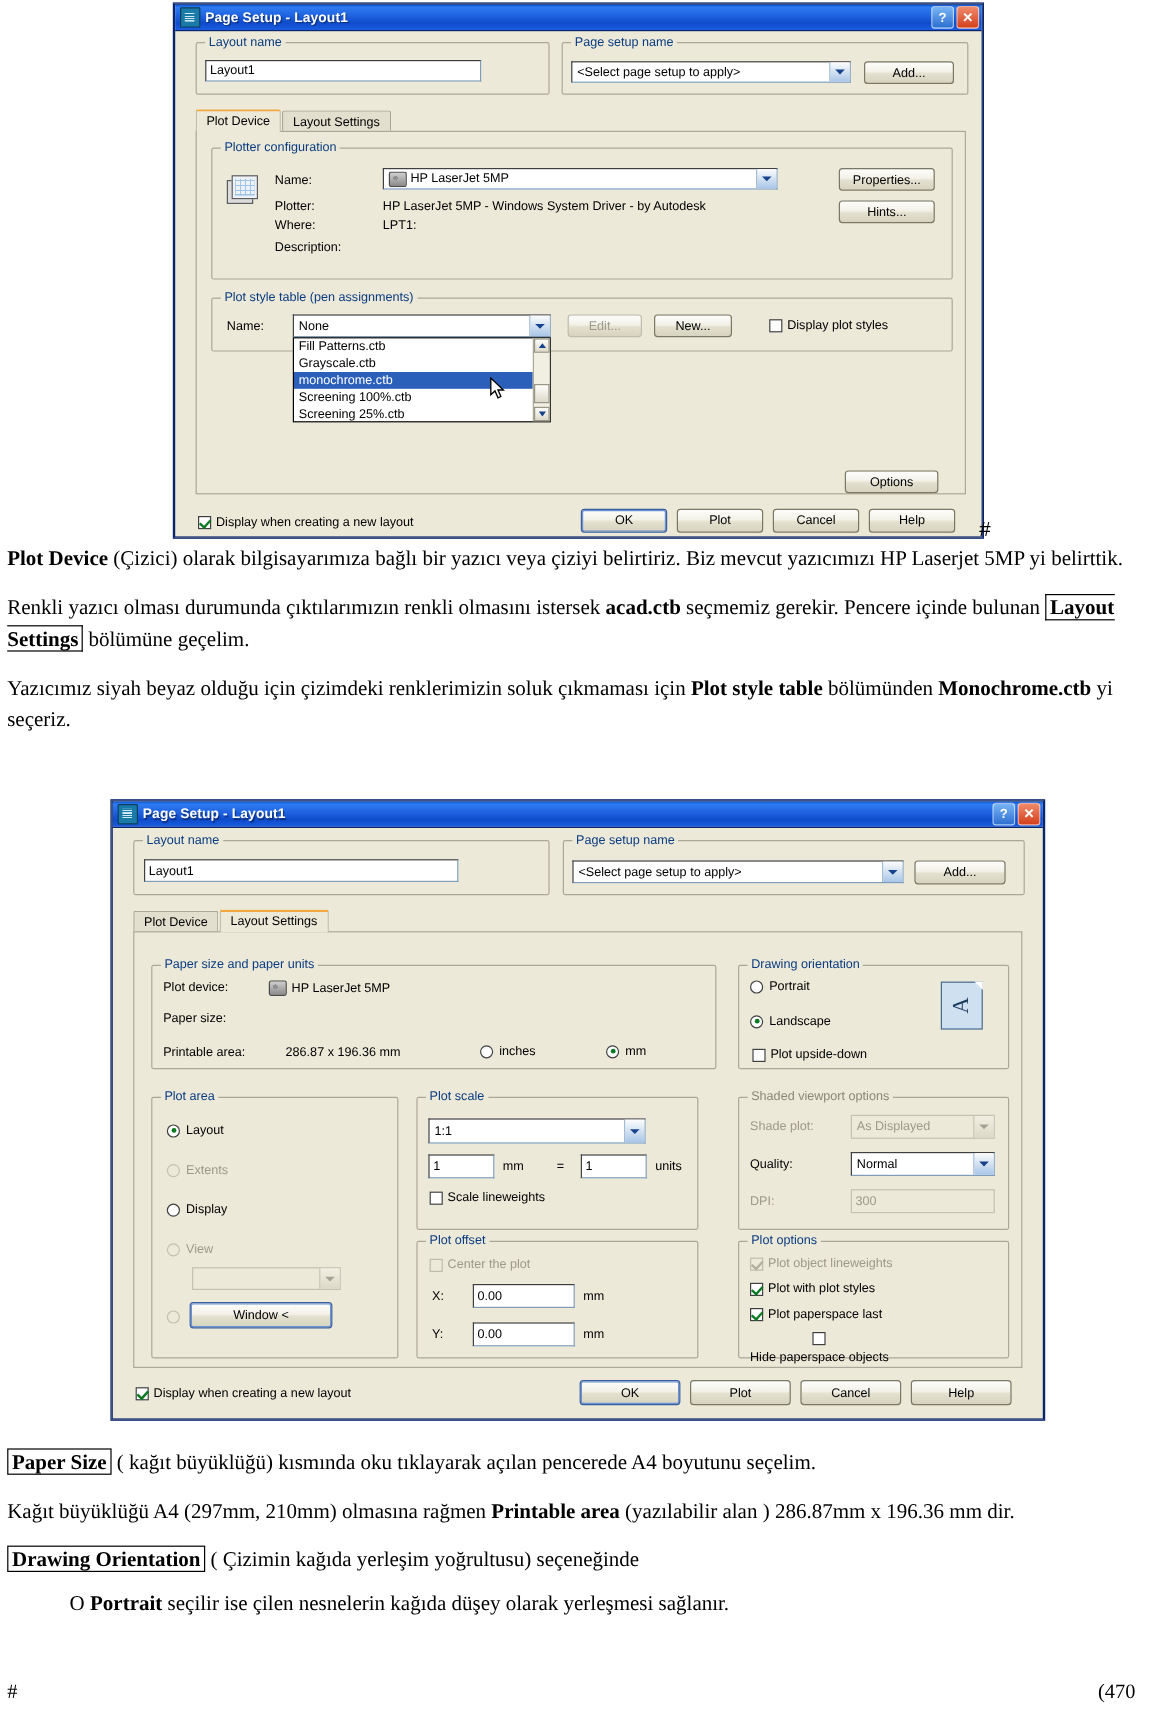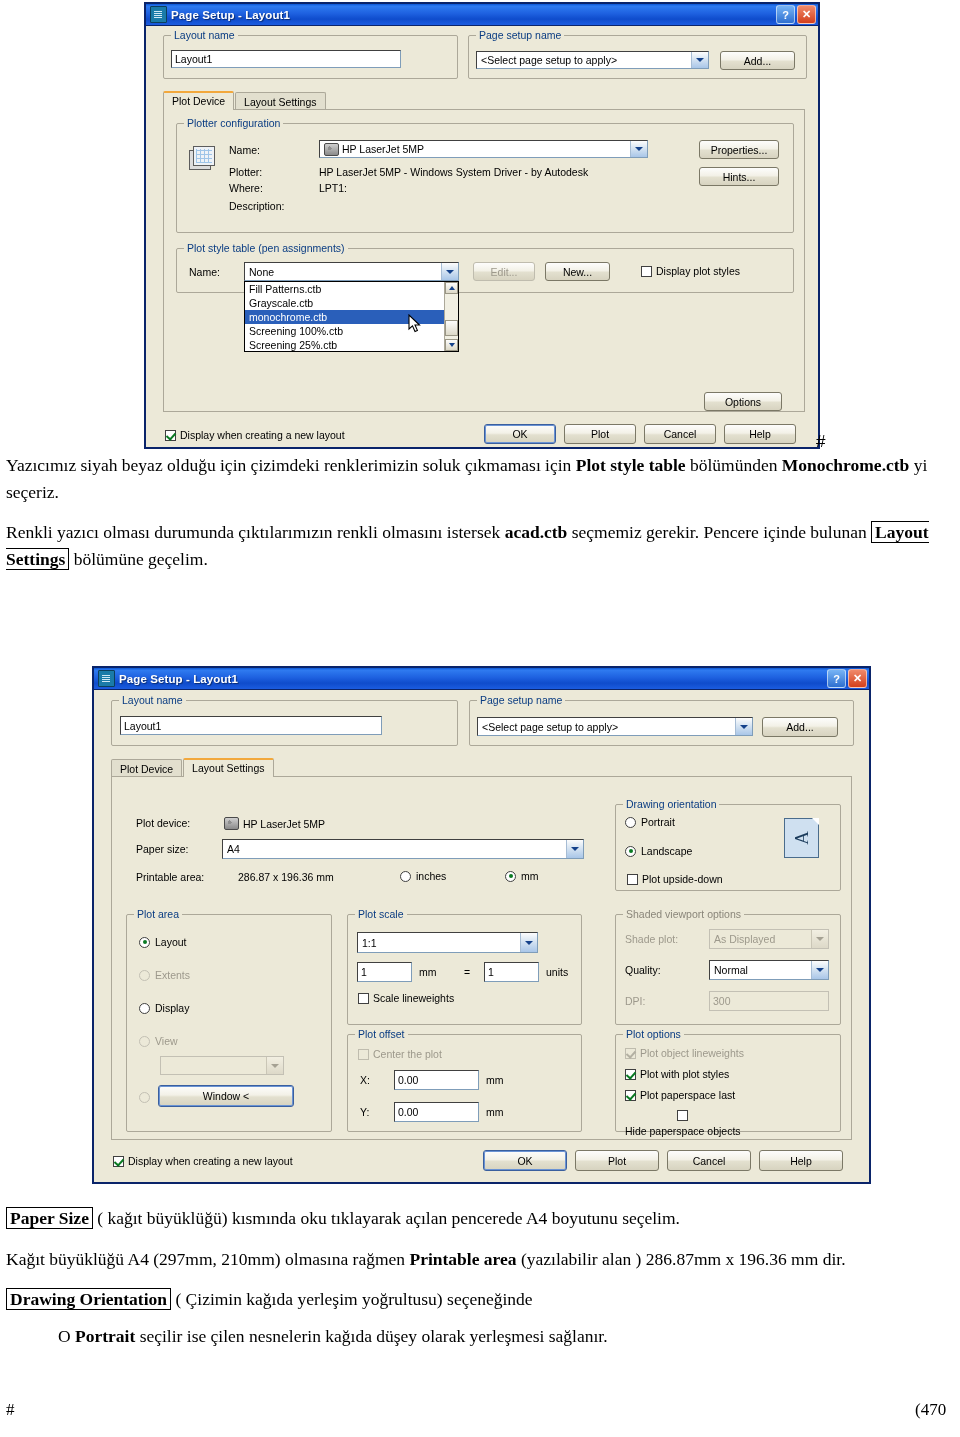--- a/index.html
+++ b/index.html
@@ -228,24 +228,27 @@
   <div class="btn default" style="left:338px;top:420px;width:72px;height:20px;">OK</div>
   <div class="btn" style="left:418px;top:420px;width:72px;height:20px;">Plot</div>
   <div class="btn" style="left:498px;top:420px;width:72px;height:20px;">Cancel</div>
   <div class="btn" style="left:578px;top:420px;width:72px;height:20px;">Help</div>
 </div>
 
 <span class="hash" style="position:absolute;left:816px;top:432px;">#</span>
 
 <div class="doc" style="top:452px;padding:0 6px;box-sizing:border-box;">
   <p class="para">
-    <span>Yazıcımız siyah beyaz olduğu için çizimdeki renklerimizin soluk çıkmaması için </span><b>Plot style table</b><span> bölümünden  </span><b>Monochrome.ctb</b><span> yi seçeriz.</span>
+    <b>Plot Device</b><span> (Çizici) olarak bilgisayarımıza bağlı bir yazıcı veya çiziyi belirtiriz. Biz mevcut yazıcımızı HP Laserjet 5MP yi belirttik.</span>
   </p>
   <p class="para">
     <span>Renkli  yazıcı olması durumunda çıktılarımızın renkli olmasını istersek </span><b>acad.ctb</b><span> seçmemiz gerekir. Pencere içinde bulunan </span><span class="boxed">Layout Settings</span><span> bölümüne geçelim.</span>
+  </p>
+  <p class="para">
+    <span>Yazıcımız siyah beyaz olduğu için çizimdeki renklerimizin soluk çıkmaması için </span><b>Plot style table</b><span> bölümünden  </span><b>Monochrome.ctb</b><span> yi seçeriz.</span>
   </p>
 </div>
 
 <div class="dlg" id="dlg2" style="left:93px;top:667px;width:775px;height:514px;">
   <div class="titlebar">
     <span class="tb-icon"></span>
     <span class="tb-title">Page Setup - Layout1</span>
     <span class="tb-btns">
       <span class="tb-btn help">?</span>
       <span class="tb-btn close">✕</span>
@@ -270,30 +273,29 @@
     <div class="tab">Plot Device</div>
     <div class="tab active">Layout Settings</div>
   </div>
   <div class="cursor" style="left:160px;top:102px;">
     <svg width="14" height="20" viewBox="0 0 14 20">
         <path d="M1 1 L1 15 L4.5 11.8 L7 17.5 L9.4 16.4 L7 11 L11.5 11 Z" fill="#fff" stroke="#000" stroke-width="1.1"></path>
       </svg>
   </div>
   <div class="tabpage" style="left:17px;top:108px;width:741px;height:364px;"></div>
 
+  <div class="grp" style="left:32px;top:136px;width:469px;height:85px;">
+    <span class="lg">Paper size and paper units</span>
+  </div>
   <span class="lbl" style="left:42px;top:149px;">Plot device:</span>
   <span class="lbl" style="left:130px;top:149px;display:flex;align-items:center;gap:4px;">
     <span class="prnicon"></span>
     <span>HP LaserJet 5MP</span>
   </span>
   <span class="lbl" style="left:42px;top:175px;">Paper size:</span>
-  <div class="cmb" style="left:128px;top:171px;width:362px;height:20px;">
-    <span class="val">A4</span>
-    <span class="arw"></span>
-  </div>
   <span class="lbl" style="left:42px;top:203px;">Printable area:</span>
   <span class="lbl" style="left:144px;top:203px;">286.87 x 196.36 mm</span>
   <div class="rd" style="left:306px;top:202px;">
     <span class="cr"></span>
     <span>inches</span>
   </div>
   <div class="rd on" style="left:411px;top:202px;">
     <span class="cr"></span>
     <span>mm</span>
   </div>
@@ -336,21 +338,21 @@
     <span class="cr"></span>
     <span>View</span>
   </div>
   <div class="cmb dim" style="left:66px;top:388px;width:124px;height:19px;">
     <span class="val"></span>
     <span class="arw"></span>
   </div>
   <div class="rd dim" style="left:45px;top:424px;">
     <span class="cr"></span>
   </div>
-  <div class="btn default" style="left:64px;top:417px;width:136px;height:22px;">Window &lt;</div>
+  <div class="btn default" style="left:64px;top:417px;width:119px;height:22px;">Window &lt;</div>
 
   <div class="grp" style="left:253px;top:246px;width:233px;height:109px;">
     <span class="lg">Plot scale</span>
   </div>
   <div class="cmb" style="left:263px;top:264px;width:181px;height:21px;">
     <span class="val">1:1</span>
     <span class="arw"></span>
   </div>
   <div class="tin" style="left:263px;top:294px;width:55px;height:20px;">1</div>
   <span class="lbl" style="left:325px;top:298px;">mm</span>

